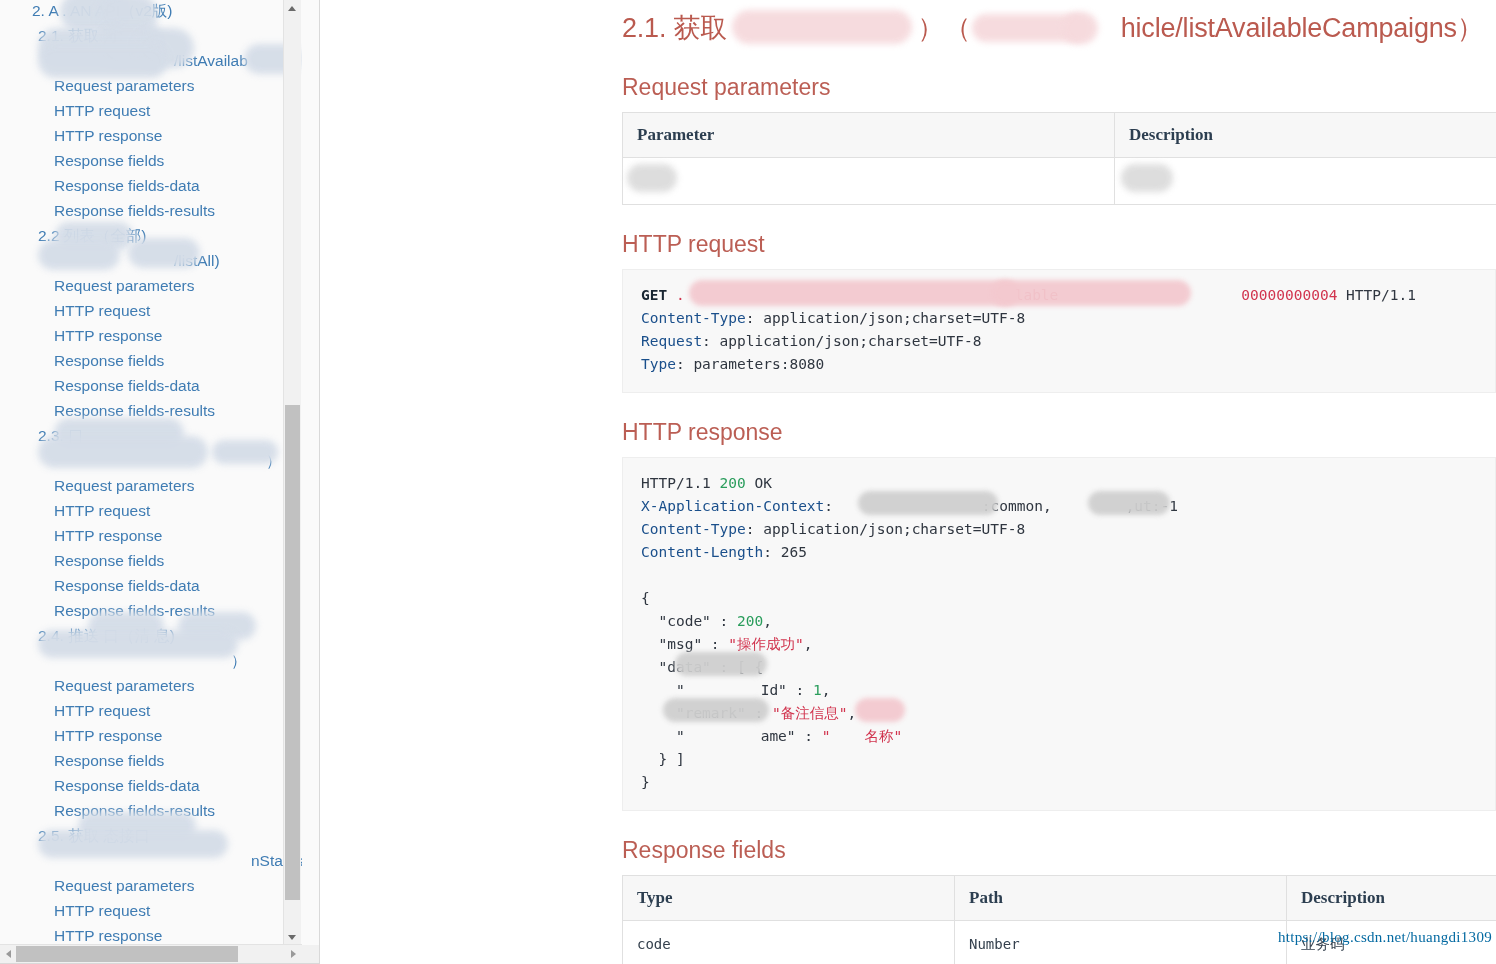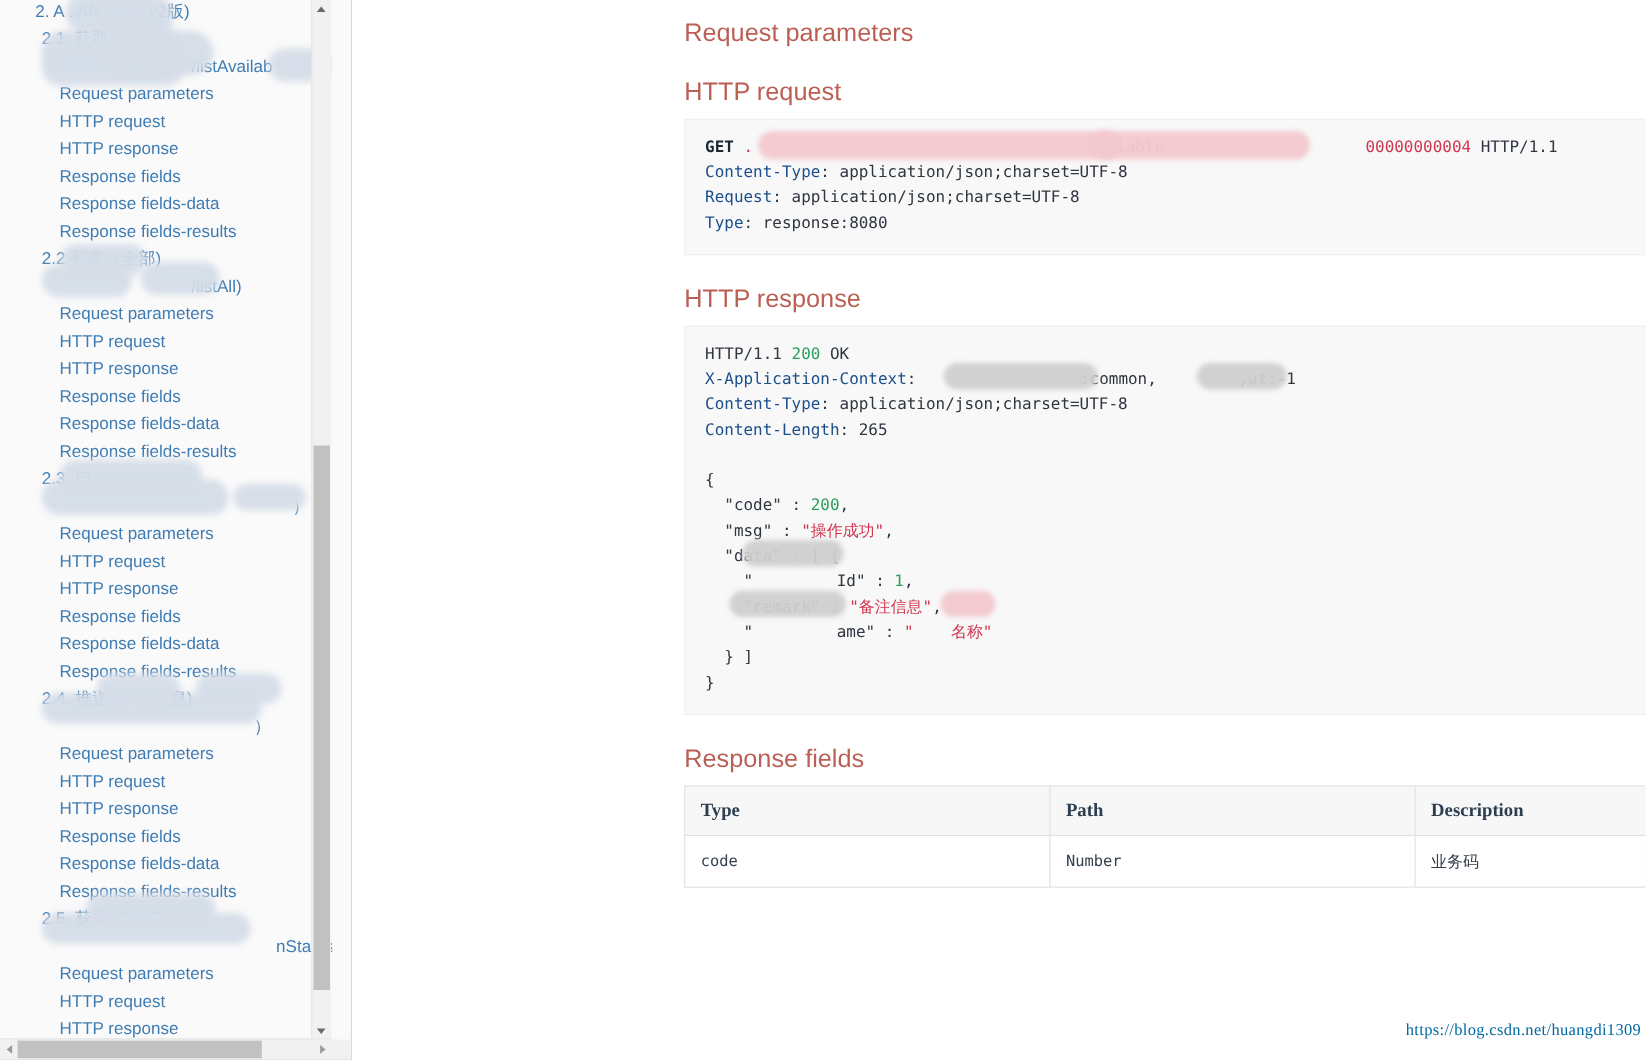--- a/index.html
+++ b/index.html
@@ -380,28 +380,58 @@
     <div class="harrow right">
         <span class="tri right"></span>
       </div>
   </div>
   <div id="toc-corner"></div>
 </div>
 
 <div id="doc">
 <div id="doc-inner">
 
+  <h2 class="sect-title" style="position:relative;">
+    <span>2.1. 获取</span><span style="display:inline-block;width:190px"></span><span>）（</span><span style="display:inline-block;width:150px"></span><span>hicle/listAvailableCampaigns）</span>
+    <span class="redact pink blob" style="left:110px;top:2px;width:180px;height:34px;"></span>
+    <span class="redact pink blob" style="left:350px;top:6px;width:115px;height:28px;"></span>
+    <span class="redact pink blob" style="left:440px;top:4px;width:36px;height:32px;"></span>
+  </h2>
 
   <h3 class="sub-title">Request parameters</h3>
+  <table class="doc-table">
+    <colgroup>
+          <col style="width:492px">
+          <col style="width:382px">
+        </colgroup>
+    <thead>
+      <tr>
+        <th>Parameter</th>
+        <th>Description</th>
+      </tr>
+    </thead>
+    <tbody>
+      <tr>
+        <td style="position:relative;">
+          <span></span>
+          <span class="redact grey blob" style="left:4px;top:6px;width:50px;height:28px;"></span>
+        </td>
+        <td style="position:relative;">
+          <span></span>
+          <span class="redact grey blob" style="left:6px;top:6px;width:52px;height:28px;"></span>
+        </td>
+      </tr>
+    </tbody>
+  </table>
 
   <h3 class="sub-title">HTTP request</h3>
   <div class="code-box" style="position:relative;"><span class="k-hdr-b">GET</span> <span class="k-str">.</span><span style="display:inline-block;width:330px"></span><span class="k-str">lable</span><span style="display:inline-block;width:183px"></span><span class="k-str">00000000004</span> <span class="k-plain">HTTP/1.1</span>
 <span class="k-hdr">Content-Type</span><span class="k-plain">:</span><span class="k-plain"> application/json;charset=UTF-8</span>
 <span class="k-hdr">Request</span><span class="k-plain">:</span><span class="k-plain"> application/json;charset=UTF-8</span>
-<span class="k-hdr">Type</span><span class="k-plain">:</span><span class="k-plain"> response:8080</span><span class="redact pinkdark blob" style="left:66px;top:10px;width:330px;height:26px;"></span><span class="redact pinkdark blob" style="left:368px;top:10px;width:200px;height:26px;"></span></div>
+<span class="k-hdr">Type</span><span class="k-plain">:</span><span class="k-plain"> parameters:8080</span><span class="redact pinkdark blob" style="left:66px;top:10px;width:330px;height:26px;"></span><span class="redact pinkdark blob" style="left:368px;top:10px;width:200px;height:26px;"></span></div>
 
   <h3 class="sub-title">HTTP response</h3>
   <div class="code-box" style="position:relative;"><span class="k-plain">HTTP/1.1</span> <span class="k-num">200</span> <span class="k-plain">OK</span>
 <span class="k-hdr">X-Application-Context</span><span class="k-plain">: </span><span style="display:inline-block;width:140px"></span><span class="k-plain">:common,</span><span style="display:inline-block;width:74px"></span><span class="k-plain">,ut:-1</span>
 <span class="k-hdr">Content-Type</span><span class="k-plain">:</span><span class="k-plain"> application/json;charset=UTF-8</span>
 <span class="k-hdr">Content-Length</span><span class="k-plain">:</span><span class="k-plain"> 265</span>
 
 <span class="k-plain">{</span>
   <span class="k-key">"code"</span><span class="k-plain"> : </span><span class="k-num">200</span><span class="k-plain">,</span>
   <span class="k-key">"msg"</span><span class="k-plain"> : </span><span class="k-str">"操作成功"</span><span class="k-plain">,</span>

